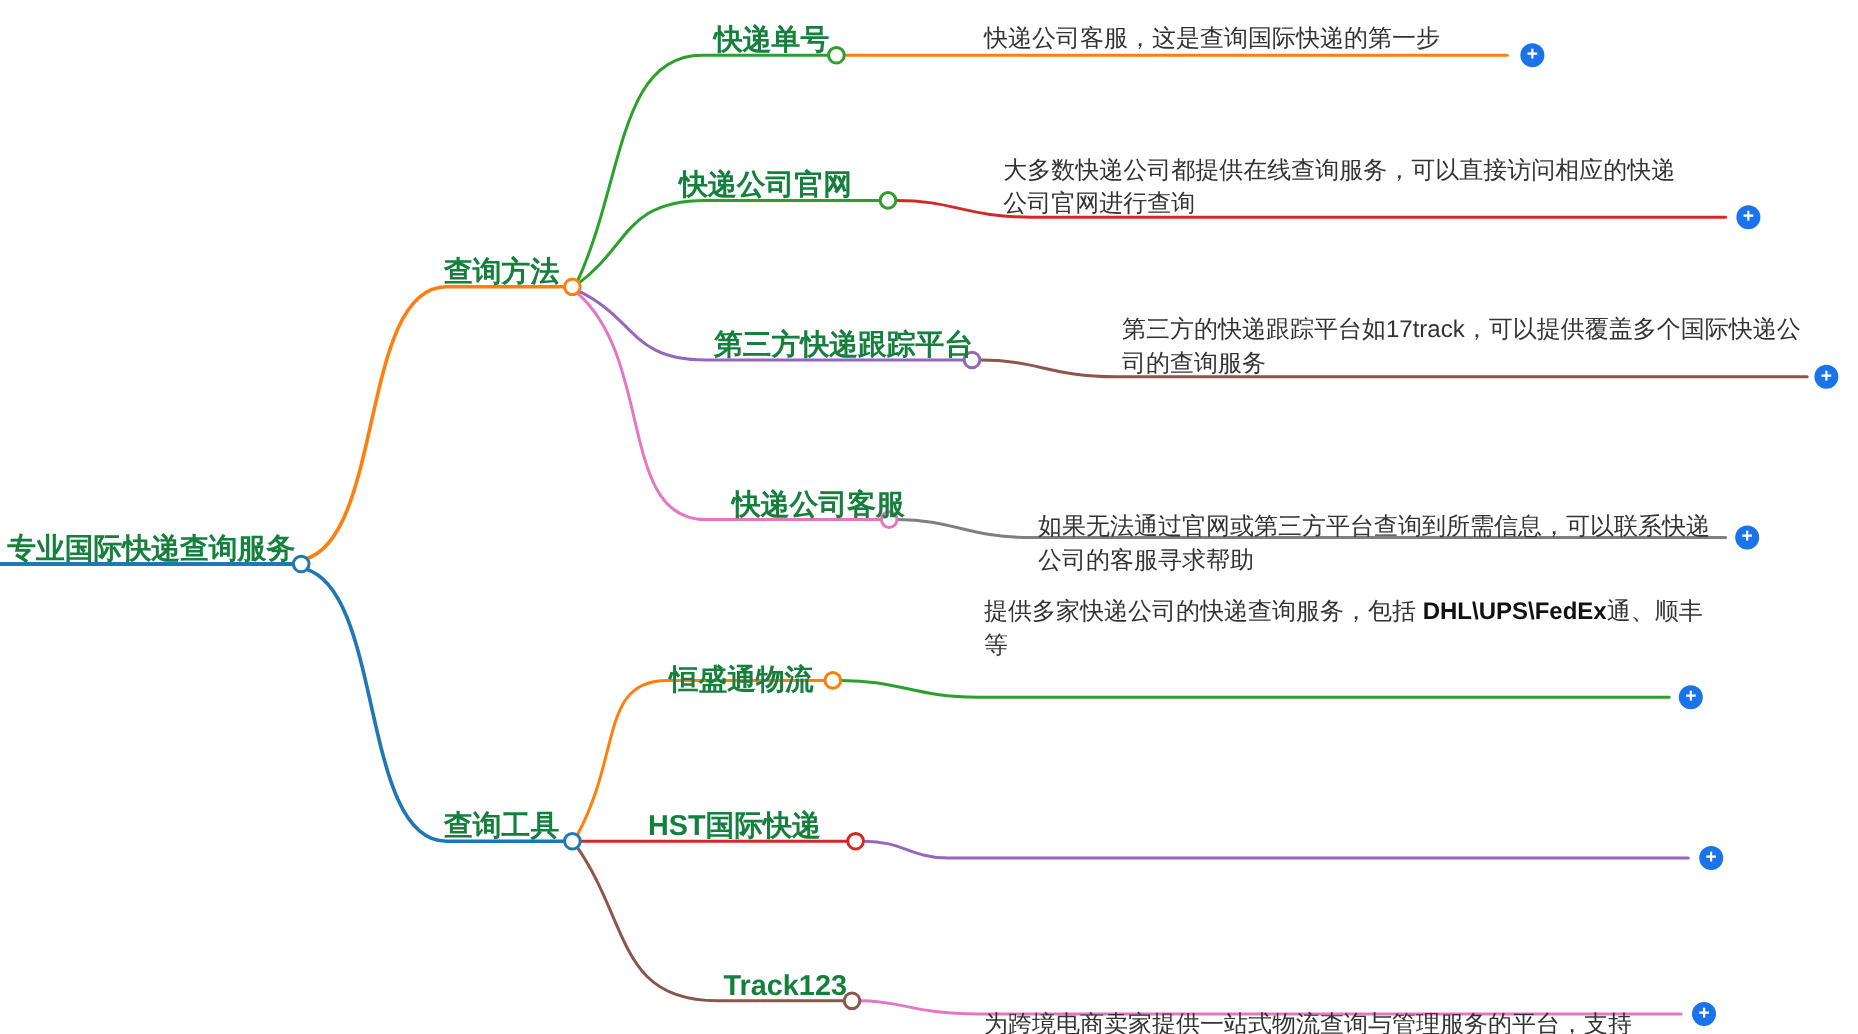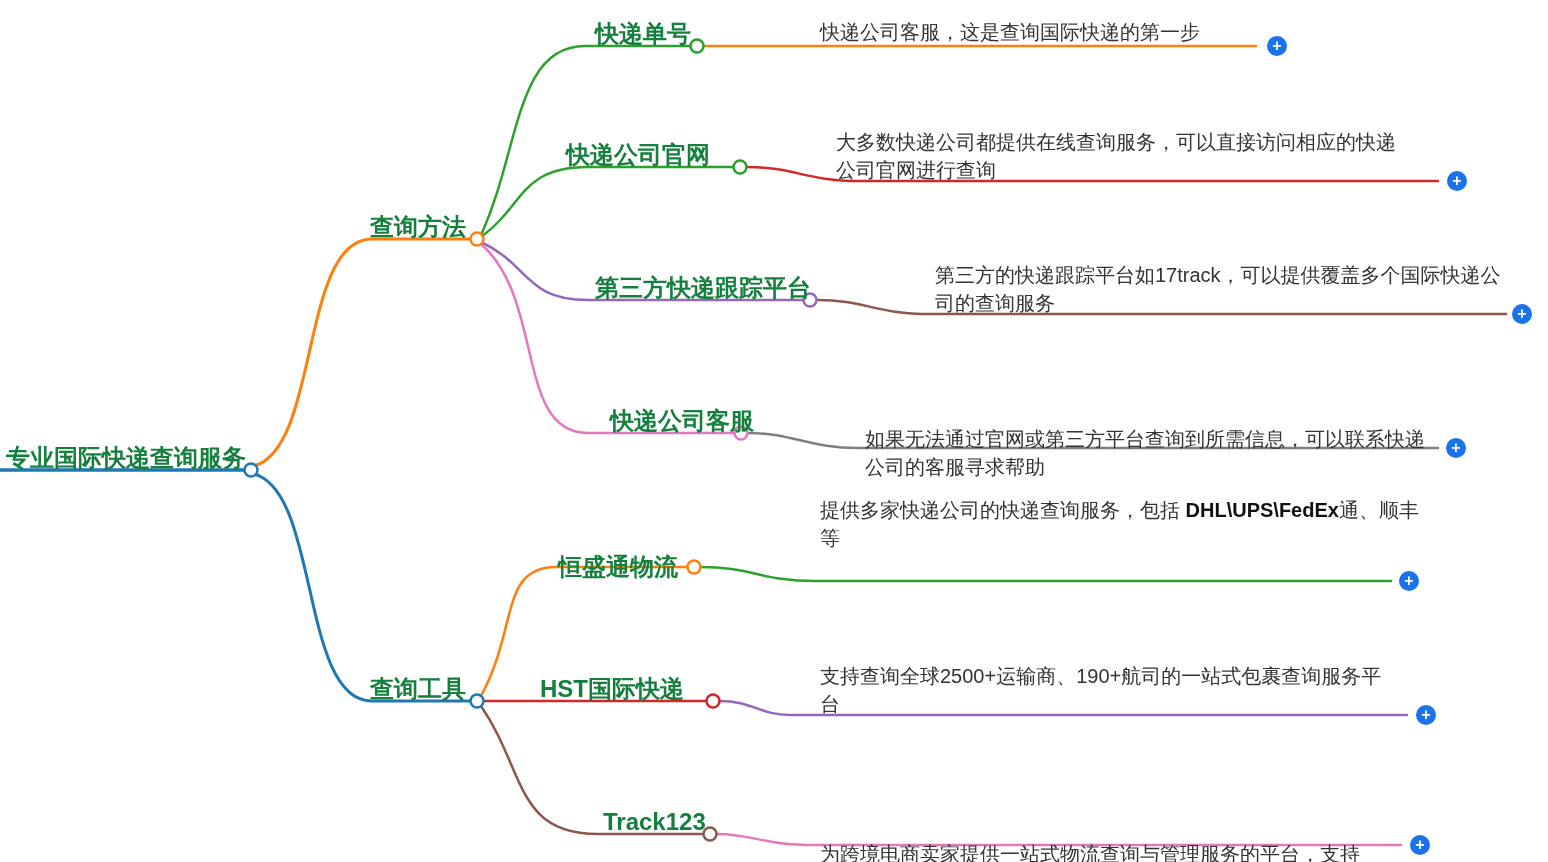--- a/index.html
+++ b/index.html
@@ -98,21 +98,20 @@
   <div class="label" style="left:603px;top:809px;text-align:right;">Track123</div>
 
   <div class="desc" style="left:820px;top:18px;width:460px;">快递公司客服，这是查询国际快递的第一步</div>
   <div class="desc" style="left:836px;top:128px;width:575px;">大多数快递公司都提供在线查询服务，可以直接访问相应的快递公司官网进行查询</div>
   <div class="desc" style="left:935px;top:261px;width:575px;">第三方的快递跟踪平台如17track，可以提供覆盖多个国际快递公司的查询服务</div>
   <div class="desc" style="left:865px;top:395px;width:575px;margin-top:30px;">如果无法通过官网或第三方平台查询到所需信息，可以联系快递公司的客服寻求帮助</div>
 
   <div class="desc" style="left:820px;top:496px;width:600px;">
     <span>提供多家快递公司的快递查询服务，包括 </span><b>DHL\UPS\FedEx</b><span>通、顺丰等</span>
   </div>
-  <div class="desc" style="left:820px;top:662px;width:570px;">支持查询全球2500+运输商、190+航司的一站式包裹查询服务平台</div>
   <div class="desc" style="left:820px;top:840px;width:585px;">为跨境电商卖家提供一站式物流查询与管理服务的平台，支持1500+物流商</div>
 
   <div class="plus" style="left:1267px;top:36px;">+</div>
   <div class="plus" style="left:1447px;top:171px;">+</div>
   <div class="plus" style="left:1512px;top:304px;">+</div>
   <div class="plus" style="left:1446px;top:438px;">+</div>
   <div class="plus" style="left:1399px;top:571px;">+</div>
   <div class="plus" style="left:1416px;top:705px;">+</div>
   <div class="plus" style="left:1410px;top:835px;">+</div>
 

